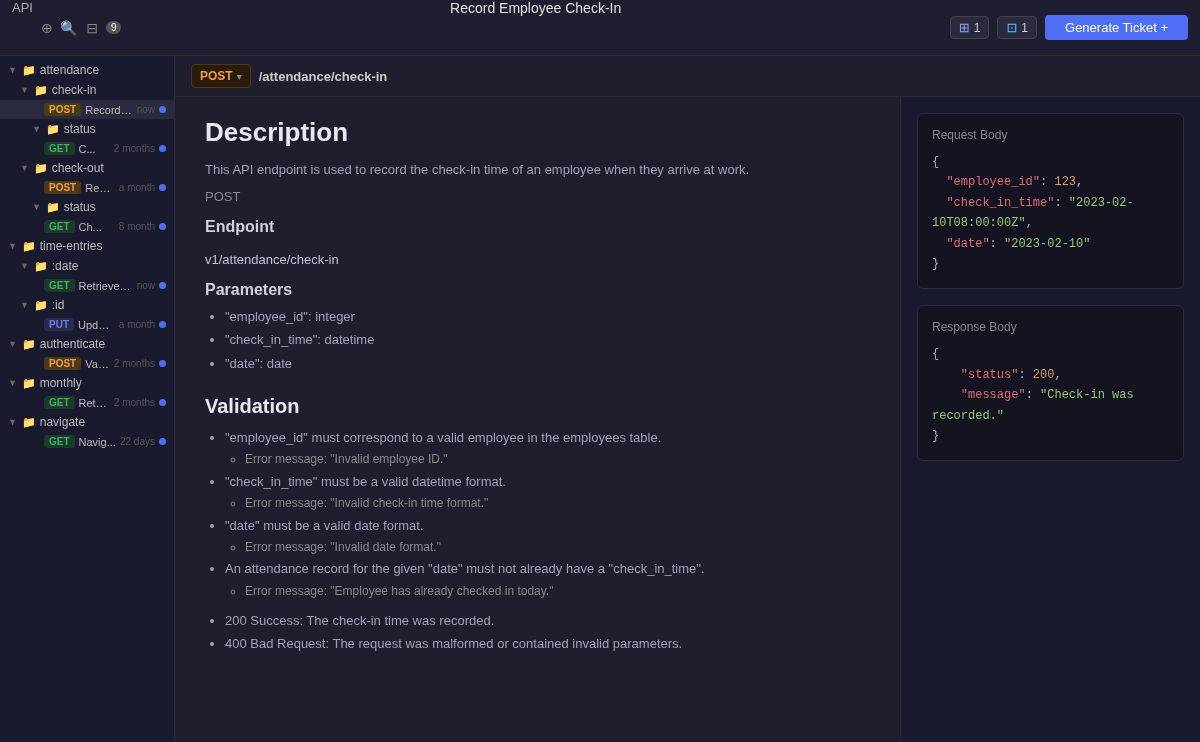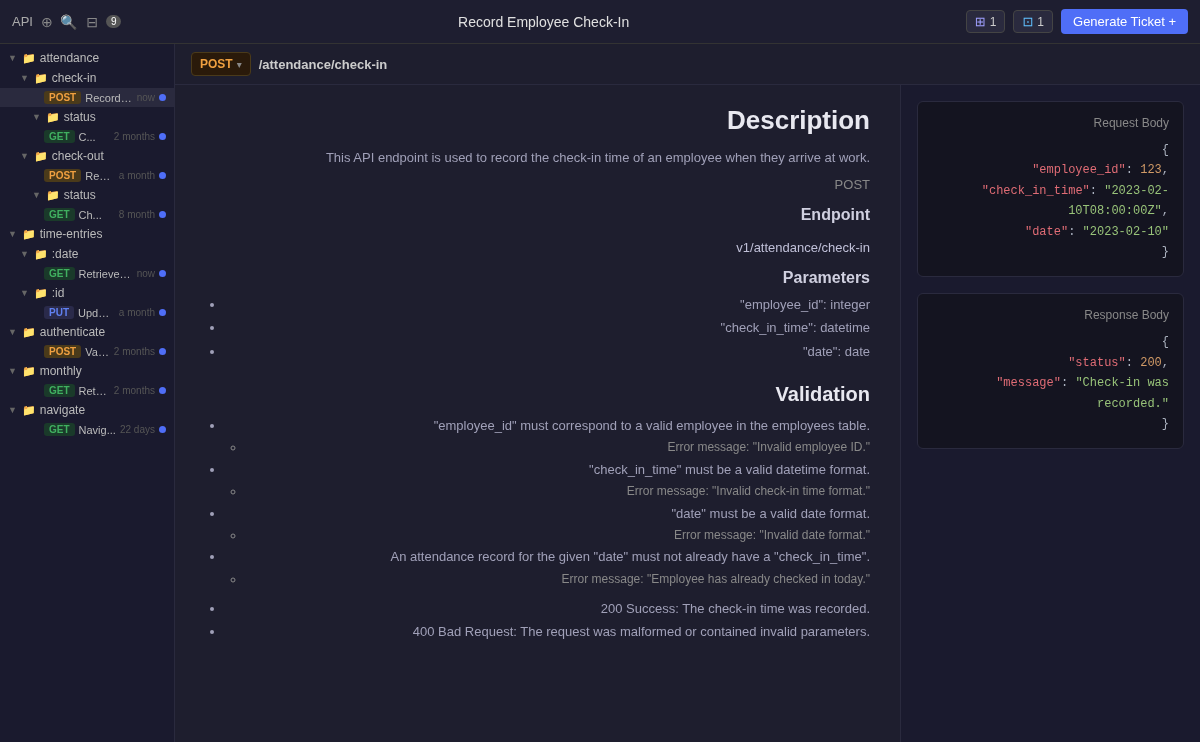--- a/index.html
+++ b/index.html
@@ -1,32 +1,32 @@
 <!DOCTYPE html>
 <html><head>
   <meta charset="utf-8">
   <style>
     * { box-sizing: border-box; margin: 0; padding: 0; }
     body { font-family: -apple-system, BlinkMacSystemFont, 'Segoe UI', sans-serif; background: #1a1a2e; color: #e0e0e0; height: 742px; overflow: hidden; display: flex; flex-direction: column; }
 
     
     .topbar {
-      display: flex; align-items: center; height: 44px;
+      display: flex; height: 56px;
       background: #1e1e30; border-bottom: 1px solid #333;
       padding: 0 12px; gap: 8px; flex-shrink: 0;
     }
     .topbar-api { color: #aaa; font-size: 13px; font-weight: 500; }
     .topbar-icons { display: flex; gap: 8px; align-items: center; }
     .topbar-icon { color: #888; cursor: pointer; font-size: 14px; }
     .topbar-badge { background: #555; color: #fff; border-radius: 10px; font-size: 10px; padding: 1px 5px; }
     .topbar-title { flex: 1; text-align: center; color: #e0e0e0; font-size: 14px; font-weight: 500; }
     .topbar-right { display: flex; align-items: center; gap: 8px; }
     .topbar-btn-group { display: flex; align-items: center; gap: 4px; background: #2a2a3e; border: 1px solid #444; border-radius: 4px; padding: 3px 8px; cursor: pointer; }
     .topbar-btn-group span { font-size: 12px; color: #ccc; }
-    .generate-btn { background: #4f6ef7; color: #fff; border: none; border-radius: 4px; padding: 5px 12px; font-size: 13px; cursor: pointer; display: flex; align-items: center; gap: 4px; }
+    .generate-btn { background: #4f6ef7; color: #fff; border: none; border-radius: 4px; padding: 5px 20px; font-size: 13px; cursor: pointer; display: flex; align-items: center; gap: 4px; }
 
     
     .main-layout { display: flex; flex: 1; overflow: hidden; }
 
     
     .sidebar {
       width: 175px; background: #1a1a2e; border-right: 1px solid #2a2a3e;
       overflow-y: auto; flex-shrink: 0; padding: 4px 0;
     }
     .sidebar::-webkit-scrollbar { width: 4px; }
@@ -55,21 +55,21 @@
     .request-bar {
       display: flex; align-items: center; padding: 8px 16px; gap: 8px;
       border-bottom: 1px solid #2a2a3e; background: #1e1e2e; flex-shrink: 0;
     }
     .post-dropdown { display: flex; align-items: center; gap: 4px; background: #2a1a0a; border: 1px solid #4a3a1a; border-radius: 4px; padding: 4px 8px; cursor: pointer; }
     .post-label { color: #f0a040; font-size: 12px; font-weight: 600; }
     .dropdown-arrow { color: #888; font-size: 10px; }
     .endpoint-path { color: #ccc; font-size: 13px; font-weight: bold; }
 
     
-    .content-split { display: flex; flex: 1; overflow: hidden; text-align: right; }
+    .content-split { display: flex; flex: 1; overflow: hidden; }
     .doc-panel { flex: 1; overflow-y: auto; padding: 20px 30px; }
     .doc-panel::-webkit-scrollbar { width: 4px; }
     .doc-panel::-webkit-scrollbar-thumb { background: #333; border-radius: 2px; }
     .side-panel { width: 300px; background: #1a1a2e; border-left: 1px solid #2a2a3e; overflow-y: auto; padding: 16px; flex-shrink: 0; }
 
     
     .doc-h1 { font-size: 26px; font-weight: 700; color: #e8e8f0; margin-bottom: 12px; }
     .doc-h2 { font-size: 20px; font-weight: 700; color: #e8e8f0; margin: 20px 0 8px; }
     .doc-h3 { font-size: 16px; font-weight: 600; color: #d0d0e0; margin: 14px 0 6px; }
     .doc-p { font-size: 13px; color: #a0a0b8; line-height: 1.6; margin-bottom: 8px; }

